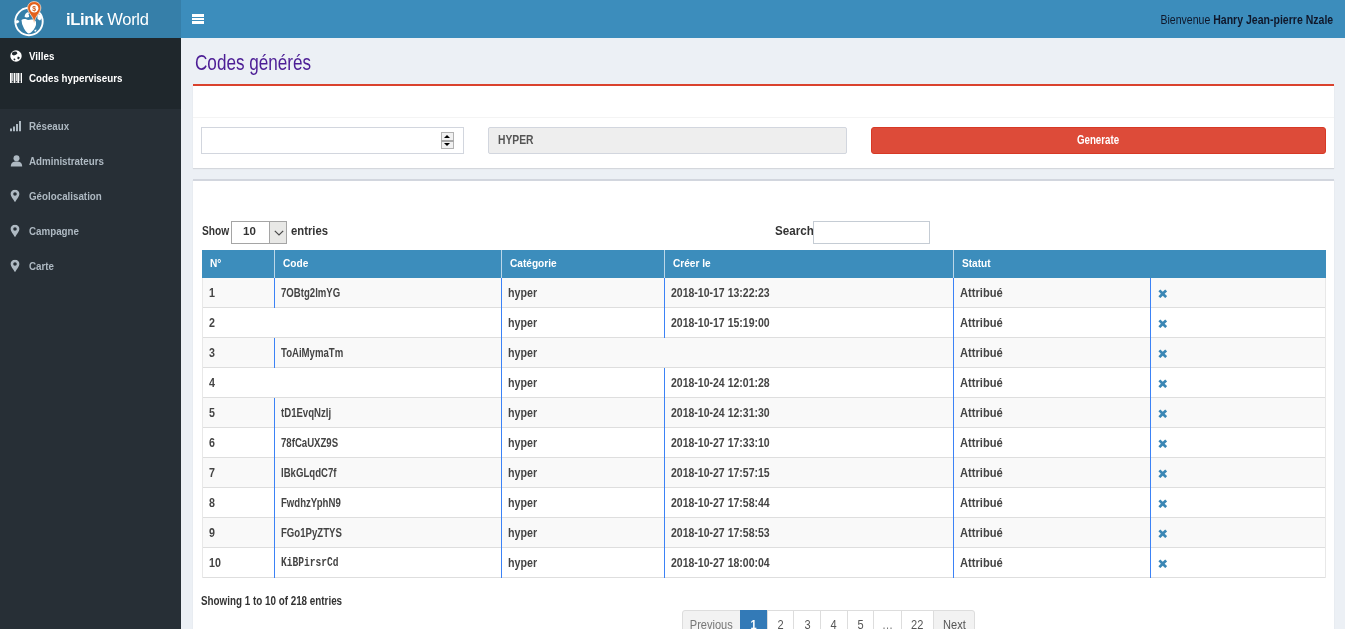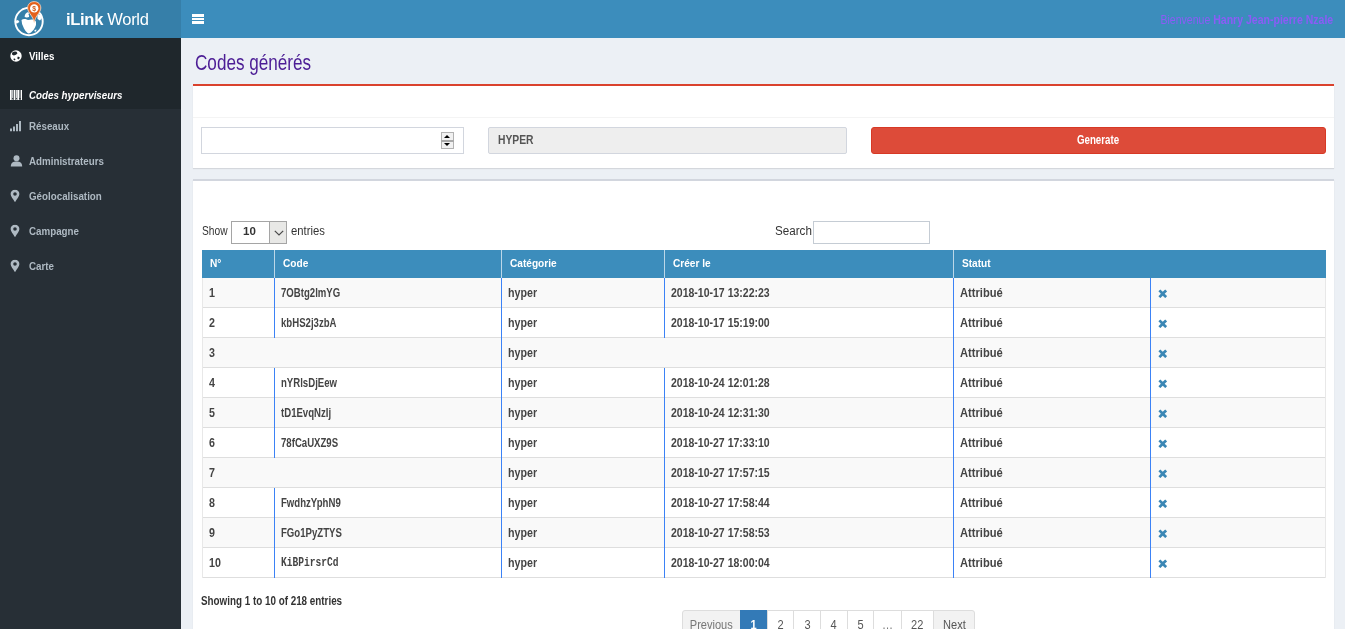--- a/index.html
+++ b/index.html
@@ -4,21 +4,21 @@
 <style>
 * { margin:0; padding:0; box-sizing:border-box; }
 html,body { width:1345px; height:629px; overflow:hidden; }
 body { font-family:"Liberation Sans", sans-serif; position:relative; background:#ecf0f5; }
 .abs { position:absolute; }
 
 
 #logo { left:0; top:0; width:181px; height:38px; background:#367fa9; }
 #navbar { left:181px; top:0; width:1164px; height:38px; background:#3c8dbc; }
 .hbar { position:absolute; width:11.4px; height:2.4px; background:#fff; left:192.2px; }
-#welcome { right:12px; top:12px; font-size:13px; color:#8b5cf6; white-space:nowrap; }
+#welcome { right:12px; top:12px; font-size:13px; color:#0f172a; white-space:nowrap; }
 #welcome .in { display:inline-block; transform:scaleX(0.81); transform-origin:right center; }
 #logotext { left:66px; top:10px; font-size:16.5px; color:#fff; white-space:nowrap; letter-spacing:-0.3px; }
 
 
 #side1 { left:0; top:38px; width:181px; height:70.5px; background:#1f272c; }
 #side2 { left:0; top:108.5px; width:181px; height:520.5px; background:#272f36; }
 .mitem { position:absolute; left:0; width:181px; height:35px; }
 .mico { position:absolute; left:10px; top:50%; transform:translateY(-50%); }
 .mtxt { position:absolute; left:29px; top:50%; transform:translateY(-50%); font-size:11.5px; font-weight:bold; white-space:nowrap; }
 .mtxt .in { display:inline-block; transform:scaleX(0.85); transform-origin:left center; }
@@ -40,21 +40,21 @@
 .spdiv { position:absolute; left:-1px; top:7.6px; width:13px; height:1.6px; background:#a9a9a9; }
 .tri { position:absolute; left:2.3px; width:0; height:0; border-left:3.3px solid transparent; border-right:3.3px solid transparent; }
 .tri.u { top:2.4px; border-bottom:3.4px solid #000; }
 .tri.d { bottom:2.4px; border-top:3.4px solid #000; }
 #hyper { left:488px; top:127px; width:359px; height:27px; background:#eee; border:1px solid #d2d6de; border-radius:2px; font-size:12px; font-weight:bold; color:#555; line-height:25px; padding-left:9px; }
 #hyper .in { display:inline-block; transform:scaleX(0.86); transform-origin:left center; }
 #genbtn { left:871px; top:127px; width:455px; height:27px; background:#dd4b39; border:1px solid #d73925; border-radius:3px; color:#fff; font-size:12px; font-weight:bold; text-align:center; line-height:25px; }
 #genbtn .in { display:inline-block; transform:scaleX(0.81); transform-origin:center center; }
 
 
-.lbl { position:absolute; font-size:12px; font-weight:normal; color:#333; white-space:nowrap; }
+.lbl { position:absolute; font-size:12px; font-weight:bold; color:#333; white-space:nowrap; }
 .lbl .in { display:inline-block; transform:scaleX(0.9); transform-origin:left center; }
 #showsel { left:231px; top:221px; width:56px; height:23px; background:#fff; border:1px solid #a5a5a5; }
 #showsel .v { position:absolute; left:11px; top:2.5px; font-size:11.5px; font-weight:bold; color:#333; }
 #selbtn { position:absolute; right:0; top:0; width:17px; height:21px; background:#e8e8e6; border-left:1px solid #a5a5a5; }
 #selbtn svg { position:absolute; left:3.5px; top:7.5px; }
 #searchin { left:813px; top:221px; width:117px; height:23px; background:#fff; border:1px solid #c5ccd4; }
 
 
 #thead { left:202px; top:250px; width:1124px; height:28px; background:#3c8dbc; }
 .th { position:absolute; top:0; height:28px; border-left:1px solid rgba(255,255,255,0.65); color:#fff; font-size:11.5px; font-weight:bold; line-height:26.5px; padding-left:8px; white-space:nowrap; }
@@ -112,21 +112,21 @@
 
 <div class="mitem on" style="top:38.5px;">
   <svg class="mico" width="12" height="12" viewBox="0 0 12 12">
       <circle cx="6" cy="6" r="5.7" fill="#fff"></circle>
       <path d="M2.5 2.2 Q4.5 1.2 6.5 1.8 L7.5 3.2 L6 4.8 L3.8 5.4 L2 4.6 Q1.9 3.2 2.5 2.2 Z" fill="#1f272c"></path>
       <path d="M7.8 6.5 L9.8 7.2 L9 9.4 L7.2 8.4 Z" fill="#1f272c"></path>
       <path d="M4 8.2 L5.5 9.2 L4.8 10.6 L3.4 9.6 Z" fill="#1f272c"></path>
     </svg>
   <div class="mtxt"><span class="in">Villes</span></div>
 </div>
-<div class="mitem on" style="top:77px;font-style:italic;">
+<div class="mitem on" style="top:60px;">
   <svg class="mico" width="13" height="10" viewBox="0 0 13 10">
     <g fill="#fff">
         <rect x="0" y="0" width="1.7" height="10"></rect>
         <rect x="2.3" y="0" width="0.8" height="8.2"></rect>
         <rect x="3.7" y="0" width="1.7" height="10"></rect>
         <rect x="6" y="0" width="0.8" height="8.2"></rect>
         <rect x="7.3" y="0" width="1.7" height="10"></rect>
         <rect x="9.6" y="0" width="0.7" height="8.2"></rect>
         <rect x="10.9" y="0" width="1.1" height="10"></rect>
         <rect x="2.3" y="9.2" width="0.8" height="0.8"></rect>
@@ -219,43 +219,42 @@
       <div class="td" style="left:462px; width:289px;"><span class="in" style="transform:scaleX(0.875)">2018-10-17 13:22:23</span></div>
       <div class="td" style="left:751px; width:197px;"><span class="in" style="transform:scaleX(0.93)">Attribué</span></div>
       <div class="td last" style="left:948px; width:176px;">
         <svg class="xico" width="9.5" height="9.5" viewBox="0 0 9.5 9.5">
           <path d="M0.4 2.3 L2.3 0.4 L4.75 2.85 L7.2 0.4 L9.1 2.3 L6.65 4.75 L9.1 7.2 L7.2 9.1 L4.75 6.65 L2.3 9.1 L0.4 7.2 L2.85 4.75 Z" fill="#3b87b5"></path>
         </svg>
       </div>
     </div>
     <div class="tr even">
       <div class="td" style="left:0; width:72px;"><span class="in" style="transform:scaleX(0.89)">2</span></div>
-      <div class="td" style="left:72px; width:227px;"><span class="in" style="transform:scaleX(0.80)">kbHS2j3zbA</span></div>
       <div class="td" style="left:299px; width:163px;"><span class="in" style="transform:scaleX(0.89)">hyper</span></div>
       <div class="td" style="left:462px; width:289px;"><span class="in" style="transform:scaleX(0.875)">2018-10-17 15:19:00</span></div>
       <div class="td" style="left:751px; width:197px;"><span class="in" style="transform:scaleX(0.93)">Attribué</span></div>
       <div class="td last" style="left:948px; width:176px;">
         <svg class="xico" width="9.5" height="9.5" viewBox="0 0 9.5 9.5">
           <path d="M0.4 2.3 L2.3 0.4 L4.75 2.85 L7.2 0.4 L9.1 2.3 L6.65 4.75 L9.1 7.2 L7.2 9.1 L4.75 6.65 L2.3 9.1 L0.4 7.2 L2.85 4.75 Z" fill="#3b87b5"></path>
         </svg>
       </div>
     </div>
     <div class="tr odd">
       <div class="td" style="left:0; width:72px;"><span class="in" style="transform:scaleX(0.89)">3</span></div>
+      <div class="td" style="left:72px; width:227px;"><span class="in" style="transform:scaleX(0.80)">ToAiMymaTm</span></div>
       <div class="td" style="left:299px; width:163px;"><span class="in" style="transform:scaleX(0.89)">hyper</span></div>
       <div class="td" style="left:751px; width:197px;"><span class="in" style="transform:scaleX(0.93)">Attribué</span></div>
       <div class="td last" style="left:948px; width:176px;">
         <svg class="xico" width="9.5" height="9.5" viewBox="0 0 9.5 9.5">
           <path d="M0.4 2.3 L2.3 0.4 L4.75 2.85 L7.2 0.4 L9.1 2.3 L6.65 4.75 L9.1 7.2 L7.2 9.1 L4.75 6.65 L2.3 9.1 L0.4 7.2 L2.85 4.75 Z" fill="#3b87b5"></path>
         </svg>
       </div>
     </div>
     <div class="tr even">
       <div class="td" style="left:0; width:72px;"><span class="in" style="transform:scaleX(0.89)">4</span></div>
-      <div class="td" style="left:72px; width:227px;"><span class="in" style="transform:scaleX(0.80)">nYRlsDjEew</span></div>
       <div class="td" style="left:299px; width:163px;"><span class="in" style="transform:scaleX(0.89)">hyper</span></div>
       <div class="td" style="left:462px; width:289px;"><span class="in" style="transform:scaleX(0.875)">2018-10-24 12:01:28</span></div>
       <div class="td" style="left:751px; width:197px;"><span class="in" style="transform:scaleX(0.93)">Attribué</span></div>
       <div class="td last" style="left:948px; width:176px;">
         <svg class="xico" width="9.5" height="9.5" viewBox="0 0 9.5 9.5">
           <path d="M0.4 2.3 L2.3 0.4 L4.75 2.85 L7.2 0.4 L9.1 2.3 L6.65 4.75 L9.1 7.2 L7.2 9.1 L4.75 6.65 L2.3 9.1 L0.4 7.2 L2.85 4.75 Z" fill="#3b87b5"></path>
         </svg>
       </div>
     </div>
     <div class="tr odd">
@@ -277,20 +276,21 @@
       <div class="td" style="left:462px; width:289px;"><span class="in" style="transform:scaleX(0.875)">2018-10-27 17:33:10</span></div>
       <div class="td" style="left:751px; width:197px;"><span class="in" style="transform:scaleX(0.93)">Attribué</span></div>
       <div class="td last" style="left:948px; width:176px;">
         <svg class="xico" width="9.5" height="9.5" viewBox="0 0 9.5 9.5">
           <path d="M0.4 2.3 L2.3 0.4 L4.75 2.85 L7.2 0.4 L9.1 2.3 L6.65 4.75 L9.1 7.2 L7.2 9.1 L4.75 6.65 L2.3 9.1 L0.4 7.2 L2.85 4.75 Z" fill="#3b87b5"></path>
         </svg>
       </div>
     </div>
     <div class="tr odd">
       <div class="td" style="left:0; width:72px;"><span class="in" style="transform:scaleX(0.89)">7</span></div>
+      <div class="td" style="left:72px; width:227px;"><span class="in" style="transform:scaleX(0.80)">IBkGLqdC7f</span></div>
       <div class="td" style="left:299px; width:163px;"><span class="in" style="transform:scaleX(0.89)">hyper</span></div>
       <div class="td" style="left:462px; width:289px;"><span class="in" style="transform:scaleX(0.875)">2018-10-27 17:57:15</span></div>
       <div class="td" style="left:751px; width:197px;"><span class="in" style="transform:scaleX(0.93)">Attribué</span></div>
       <div class="td last" style="left:948px; width:176px;">
         <svg class="xico" width="9.5" height="9.5" viewBox="0 0 9.5 9.5">
           <path d="M0.4 2.3 L2.3 0.4 L4.75 2.85 L7.2 0.4 L9.1 2.3 L6.65 4.75 L9.1 7.2 L7.2 9.1 L4.75 6.65 L2.3 9.1 L0.4 7.2 L2.85 4.75 Z" fill="#3b87b5"></path>
         </svg>
       </div>
     </div>
     <div class="tr even">

